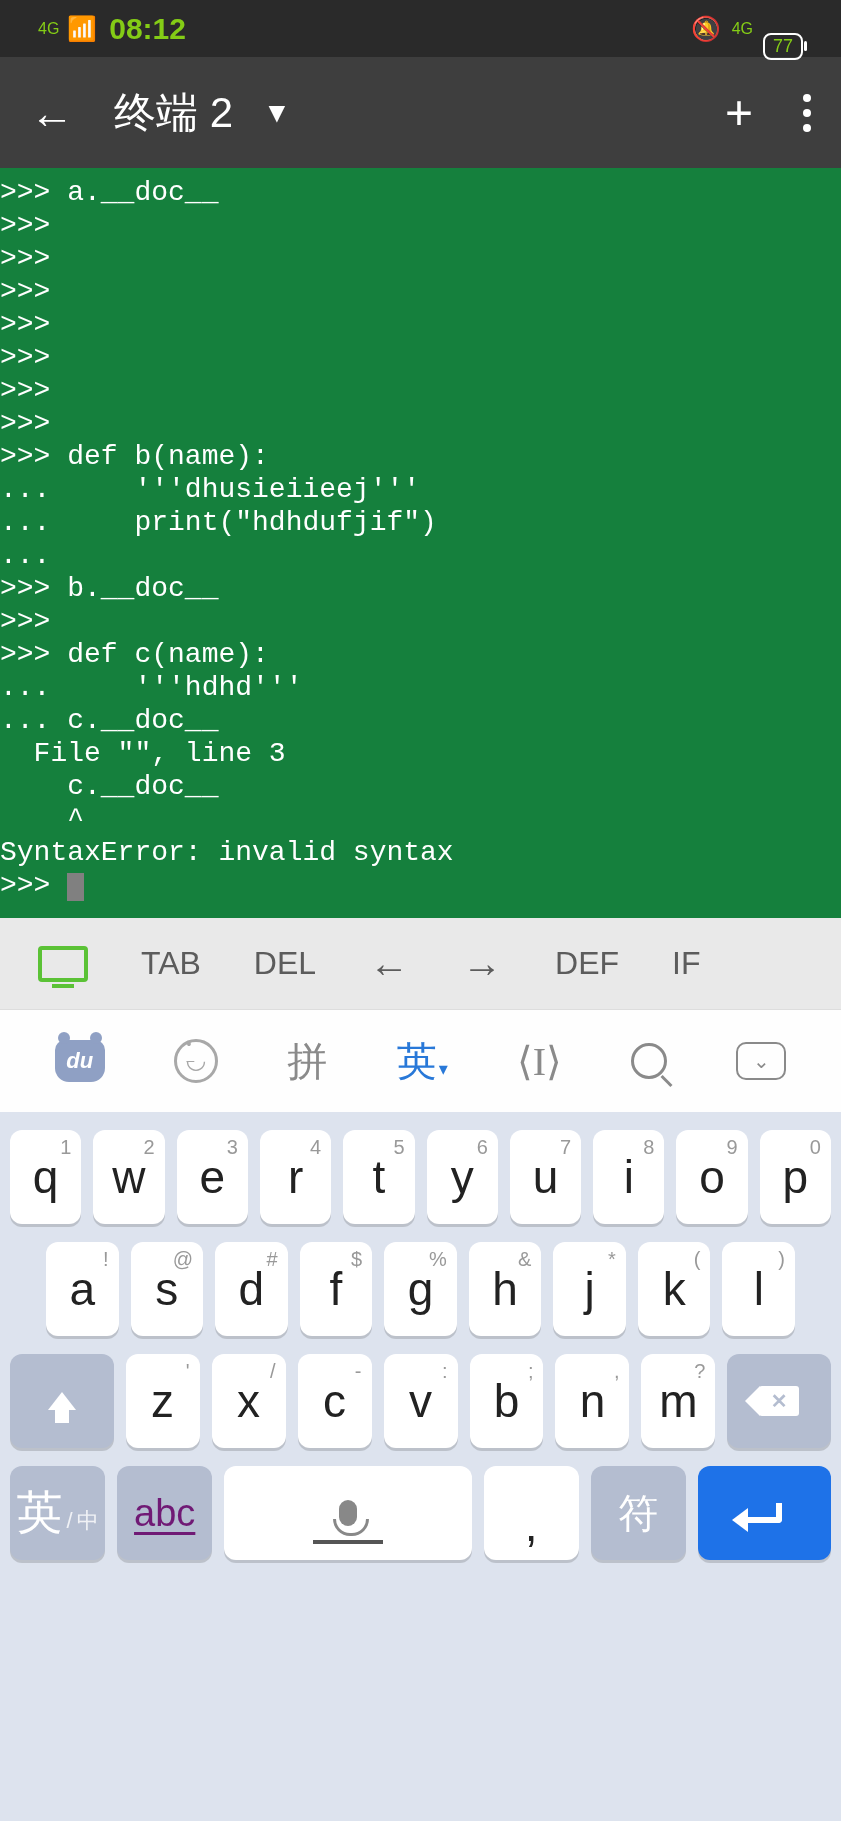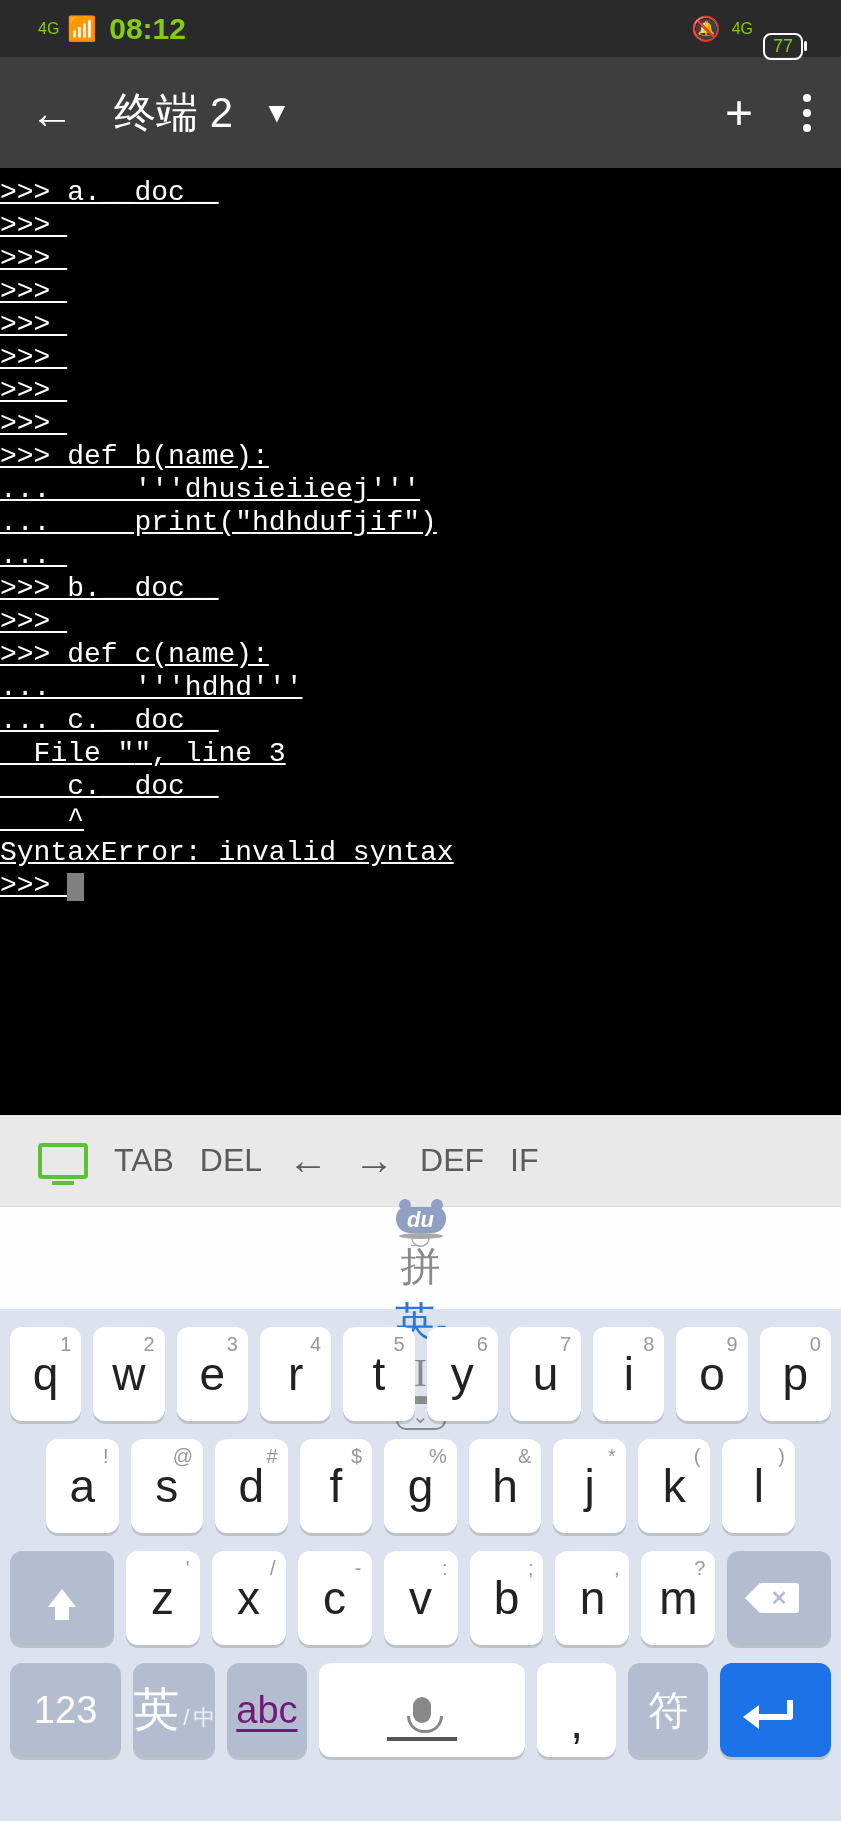--- a/index.html
+++ b/index.html
@@ -30,56 +30,54 @@
   }
   .back-btn { color:#fff; font-size:44px; margin-right:40px; cursor:pointer; }
   .title { color:#fff; font-size:42px; flex:0 0 auto; }
   .dropdown-arrow { color:#fff; margin-left:30px; font-size:28px; }
   .spacer { flex:1; }
   .add-btn { color:#fff; font-size:48px; margin-right:50px; cursor:pointer; line-height:1; }
   .menu-btn { color:#fff; font-size:36px; cursor:pointer; display:flex; flex-direction:column; gap:7px; }
   .menu-btn span { width:8px; height:8px; background:#fff; border-radius:50%; }
   
   .terminal {
-    height: 947px;
-    background: #000000;
+    height: 750px;
+    background: #15803d;
     color: #fff;
     font-family: 'Courier New', monospace;
     font-size: 28px;
     line-height: 33px;
     padding: 8px 0;
     white-space: pre;
     overflow: hidden;
     position: relative;
-    text-decoration: underline;
   }
   .cursor-block { display:inline-block; width:17px; height:28px; background:#808080; vertical-align:text-bottom; }
   
   .shortcut-bar {
     height: 91px;
     background: #e9e9e9;
     display: flex;
     align-items: center;
     padding: 0 38px;
-    gap: 26px;
+    gap: 53px;
   }
   .kb-icon { width:50px; height:36px; border:4px solid #5bc236; border-radius:4px; position:relative; }
   .kb-icon::after { content:''; position:absolute; bottom:-10px; left:10px; right:10px; height:4px; background:#5bc236; }
   .shortcut { color:#5c5c5c; font-size:32px; font-weight:500; cursor:pointer; }
   .shortcut.arrow { font-size:40px; }
   
   .ime-bar {
     height: 103px;
     background: #fefefe;
     border-top: 1px solid #ddd;
     display: flex;
     align-items: center;
     justify-content: space-around;
     padding: 0 20px;
-    flex-direction: column;
   }
   .ime-btn { color:#8a8a8a; font-size:40px; cursor:pointer; }
   .ime-btn.active { color:#2878d8; }
   .du-icon { width:50px; height:42px; background:#8fa0c4; border-radius:10px 10px 14px 14px; position:relative; display:flex; align-items:center; justify-content:center; color:#fff; font-size:22px; font-style:italic; font-weight:bold; }
   .du-icon::before,.du-icon::after { content:''; position:absolute; top:-8px; width:12px; height:12px; background:#8fa0c4; border-radius:50%; }
   .du-icon::before{left:3px} .du-icon::after{right:3px}
   .expand-box { width:50px; height:38px; border:2px solid #8a8a8a; border-radius:10px; display:flex; align-items:center; justify-content:center; color:#8a8a8a; font-size:20px;}
   .smiley { width:44px; height:44px; border:3px solid #a8a8a8; border-radius:50%; position:relative; }
   .smiley::before { content:'◡'; position:absolute; left:50%; top:48%; transform:translate(-50%,-50%); color:#a8a8a8; font-size:24px;}
   .smiley::after { content:'• ‒'; position:absolute; left:50%; top:26%; transform:translate(-50%,-50%); color:#a8a8a8; font-size:14px; letter-spacing:3px;}
@@ -242,23 +240,20 @@
       <div class="key"><span class="sup">-</span>c</div>
       <div class="key"><span class="sup">:</span>v</div>
       <div class="key"><span class="sup">;</span>b</div>
       <div class="key"><span class="sup">,</span>n</div>
       <div class="key"><span class="sup">?</span>m</div>
       <div class="key fn key-wide">
         <span class="backspace-icon">✕</span>
       </div>
   </div>
   <div class="kb-row" id="kb-r4">
-    <div class="key fn key-wide">
-        <span class="mid-label">123</span>
-      </div>
     <div class="key fn">
       <span class="lang-key">
           <span>英</span>
           <span class="small">/</span>
           <span class="small">中</span>
         </span>
     </div>
     <div class="key fn">
         <span class="abc-key">abc</span>
       </div>

